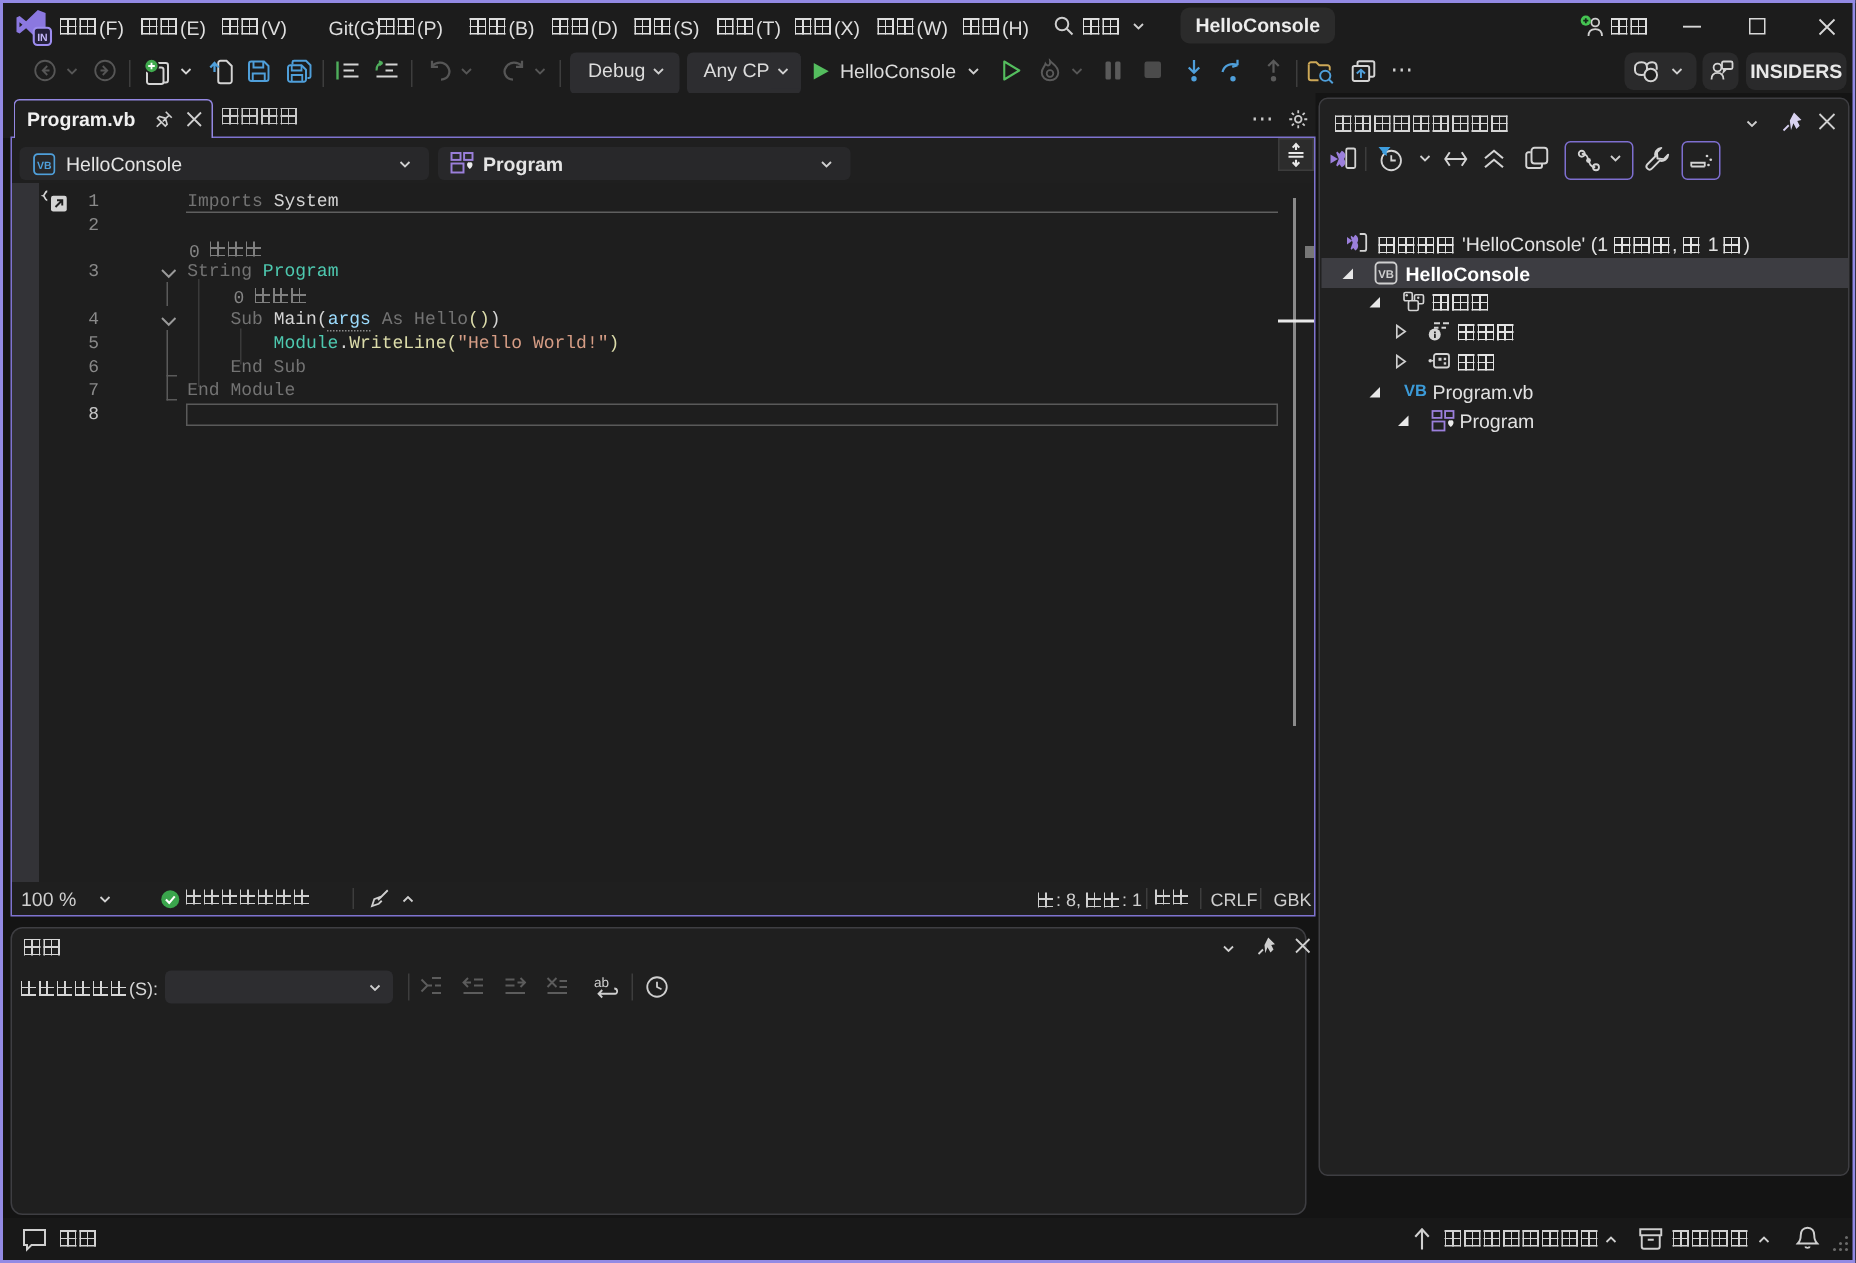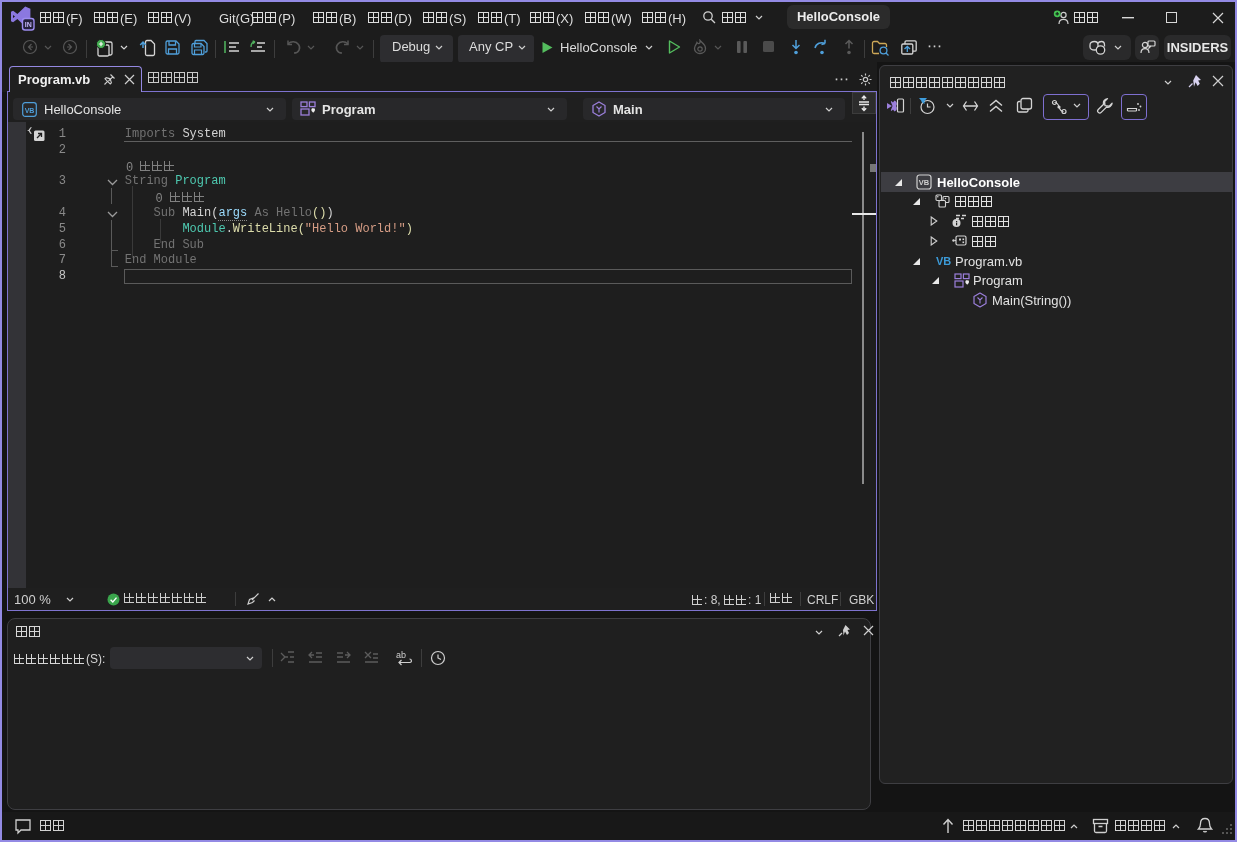--- a/index.html
+++ b/index.html
@@ -264,30 +264,20 @@
             <rect x="1" y="1" width="6" height="4.6" fill="none" stroke="#9b7fdb" stroke-width="1.3"></rect>
             <rect x="9.4" y="1" width="5.6" height="4.6" fill="none" stroke="#9b7fdb" stroke-width="1.3"></rect>
             <rect x="1" y="8" width="8" height="6" fill="none" stroke="#9b7fdb" stroke-width="1.3"></rect>
             <path d="M12.3 10.8 C10.4 8.8 11.8 6.6 13.2 7.4 C14.6 6.6 16 8.8 14.1 10.8 L13.2 11.7 Z" fill="#ececec"></path>
           </svg>
         <span class="abs" style="left:30px;top:4px">Program</span>
         <svg class="abs chev" style="left:255px;top:9px" viewBox="0 0 8 5">
             <path d="M1 1 L4 4 L7 1" fill="none" stroke="#cfcfcf" stroke-width="1.2"></path>
           </svg>
       </div>
-      <div class="crumb" style="left:575px;width:262px">
-        <svg class="abs" style="left:8px;top:3px" width="16" height="16" viewBox="0 0 16 16">
-            <path d="M8 1 L14 4.5 V11.5 L8 15 L2 11.5 V4.5 Z" fill="none" stroke="#9b7fdb" stroke-width="1.3" stroke-linejoin="round"></path>
-            <path d="M5.5 5.5 L8 8 L10.5 5.5 M8 8 V11.5" fill="none" stroke="#9b7fdb" stroke-width="1.2"></path>
-          </svg>
-        <span class="abs" style="left:30px;top:4px">Main</span>
-        <svg class="abs chev" style="left:242px;top:9px" viewBox="0 0 8 5">
-            <path d="M1 1 L4 4 L7 1" fill="none" stroke="#cfcfcf" stroke-width="1.2"></path>
-          </svg>
-      </div>
       <div class="abs" style="left:844px;top:0;width:24px;height:22px;background:#2c2c2c;border:1px solid #3c3c3c"></div>
       <svg class="abs" style="left:849px;top:2px" width="14" height="18" viewBox="0 0 14 18">
         <path d="M2 8 H12 M2 10.5 H12" stroke="#e8e8e8" stroke-width="1.4"></path>
         <path d="M7 6 V2.5 M4.8 4.4 L7 2 L9.2 4.4" fill="none" stroke="#e8e8e8" stroke-width="1.4"></path>
         <path d="M7 12.5 V16 M4.8 14.2 L7 16.5 L9.2 14.2" fill="none" stroke="#e8e8e8" stroke-width="1.4"></path>
       </svg>
     </div>
     <div id="editor">
       <div id="gutter"></div>
       <svg class="abs" style="left:19px;top:4px" width="19" height="17" viewBox="0 0 19 17">
@@ -449,20 +439,28 @@
     <svg class="abs" style="left:216px;top:31px" width="18" height="18" viewBox="0 0 18 18">
         <path d="M11.5 1.6 A4.4 4.4 0 0 0 7.6 7.2 L2.3 12.5 A2 2 0 0 0 5.2 15.4 L10.5 10.1 A4.4 4.4 0 0 0 16.1 6.2 L13.2 9.1 L9 8.7 L8.6 4.5 Z" fill="none" stroke="#d4d4d4" stroke-width="1.3" stroke-linejoin="round"></path>
       </svg>
     <div class="abs" style="left:241px;top:28px;width:26px;height:26px;border:1px solid #7e6fd0;border-radius:4px"></div>
     <svg class="abs" style="left:246px;top:34px" width="16" height="14" viewBox="0 0 16 14">
         <path d="M1.5 11 H10.5 M1.5 11 V8.5 H10.5 V11" fill="none" stroke="#d4d4d4" stroke-width="1.2"></path>
         <circle cx="13" cy="10" r="0.9" fill="#d4d4d4"></circle>
         <circle cx="12" cy="4" r="0.9" fill="#d4d4d4"></circle>
         <circle cx="14.5" cy="6.5" r="0.9" fill="#d4d4d4"></circle>
       </svg>
+    <div class="trow" style="top:86px">
+      <svg class="abs" style="left:15px;top:2px" width="16" height="16" viewBox="0 0 16 16">
+          <path d="M2 4 L5.5 6.5 L2 9 Z" fill="#9b7fdb"></path>
+          <path d="M7.5 2.5 C9.5 3.5 10 6 8.8 7.8 C10 9.6 9.5 12 7.5 13 L6.2 11.3 L5 12.5 L4.4 11.8 L5.8 7.8 L4.4 3.8 L5 3.1 L6.2 4.3 Z" fill="#9b7fdb"></path>
+          <path d="M10.5 2 H13.5 A1.3 1.3 0 0 1 14.8 3.3 V12 A1.3 1.3 0 0 1 13.5 13.3 H10.5" fill="none" stroke="#d4d4d4" stroke-width="1.2"></path>
+        </svg>
+      <span class="abs" style="left:38px;top:3px"><span class="c s13" style="vertical-align:-1.5px"><i></i><i></i><i></i><i></i></span> 'HelloConsole' (1 <span class="c s13" style="vertical-align:-1.5px"><i></i><i></i><i></i></span>, <span class="c s13" style="vertical-align:-1.5px"><i></i></span> 1 <span class="c s13" style="vertical-align:-1.5px"><i></i></span>)</span>
+    </div>
     <div class="trow" style="top:105.7px;background:#3d3d42">
       <svg class="abs" style="left:13px;top:6px" width="9" height="9" viewBox="0 0 9 9">
           <polygon points="8,1 8,8 1,8" fill="#e8e8e8"></polygon>
         </svg>
       <svg class="abs" style="left:35px;top:2px" width="16" height="16" viewBox="0 0 16 16">
           <rect x="1" y="1" width="14" height="14" rx="2.5" fill="none" stroke="#cfcfcf" stroke-width="1.2"></rect>
           <text x="8" y="11" font-size="7.5" font-weight="bold" fill="#cfcfcf" text-anchor="middle" font-family="Liberation Sans">VB</text>
         </svg>
       <span class="abs" style="left:56px;top:3px;font-weight:bold;color:#fff">HelloConsole</span>
     </div>
@@ -516,27 +514,20 @@
       <svg class="abs" style="left:50px;top:6px" width="9" height="9" viewBox="0 0 9 9">
           <polygon points="8,1 8,8 1,8" fill="#e8e8e8"></polygon>
         </svg>
       <svg class="abs" style="left:73px;top:3px" width="16" height="15" viewBox="0 0 16 15">
           <rect x="1" y="1" width="6" height="4.6" fill="none" stroke="#9b7fdb" stroke-width="1.2"></rect>
           <rect x="9.4" y="1" width="5.6" height="4.6" fill="none" stroke="#9b7fdb" stroke-width="1.2"></rect>
           <rect x="1" y="8" width="8" height="6" fill="none" stroke="#9b7fdb" stroke-width="1.2"></rect>
           <path d="M12.3 10.8 C10.4 8.8 11.8 6.6 13.2 7.4 C14.6 6.6 16 8.8 14.1 10.8 L13.2 11.7 Z" fill="#ececec"></path>
         </svg>
       <span class="abs" style="left:92px;top:3px">Program</span>
-    </div>
-    <div class="trow" style="top:223.9px">
-      <svg class="abs" style="left:91px;top:2px" width="16" height="16" viewBox="0 0 16 16">
-          <path d="M8 1 L14 4.5 V11.5 L8 15 L2 11.5 V4.5 Z" fill="none" stroke="#9b7fdb" stroke-width="1.2" stroke-linejoin="round"></path>
-          <path d="M5.5 5.5 L8 8 L10.5 5.5 M8 8 V11.5" fill="none" stroke="#9b7fdb" stroke-width="1.1"></path>
-        </svg>
-      <span class="abs" style="left:111px;top:3px">Main(String())</span>
     </div>
   </div>
   <div id="sbar" class="abs">
     <svg class="abs" style="left:12px;top:6px" width="18" height="17" viewBox="0 0 18 17">
         <path d="M2 2 H16 V12 H7 L4 15 V12 H2 Z" fill="none" stroke="#cfcfcf" stroke-width="1.3"></path>
       </svg>
     <span class="abs c s13" style="left:38px;top:8px"><i></i><i></i></span>
     <svg class="abs" style="left:939px;top:6px" width="14" height="16" viewBox="0 0 14 16">
         <path d="M7 15 V2 M2.5 6.5 L7 1.5 L11.5 6.5" fill="none" stroke="#cfcfcf" stroke-width="1.4"></path>
       </svg>

